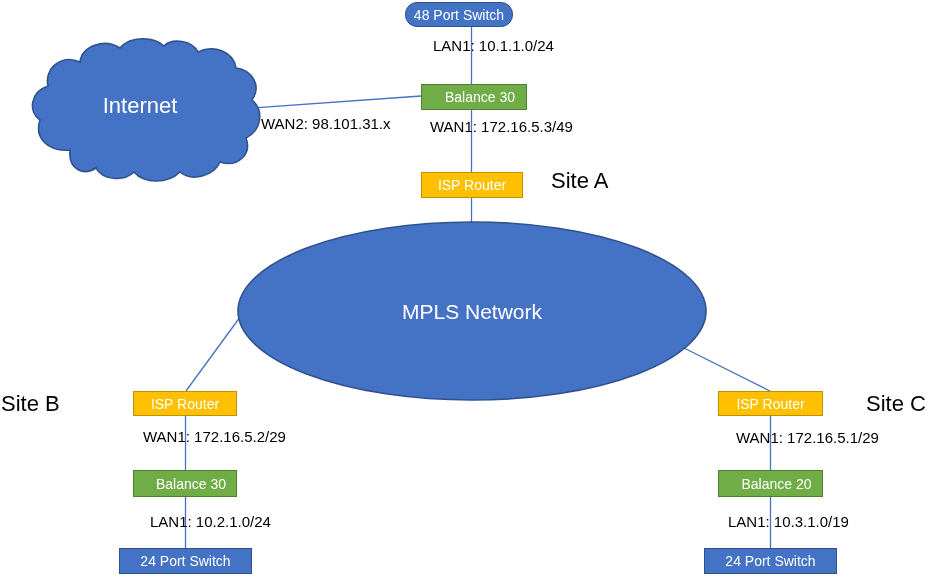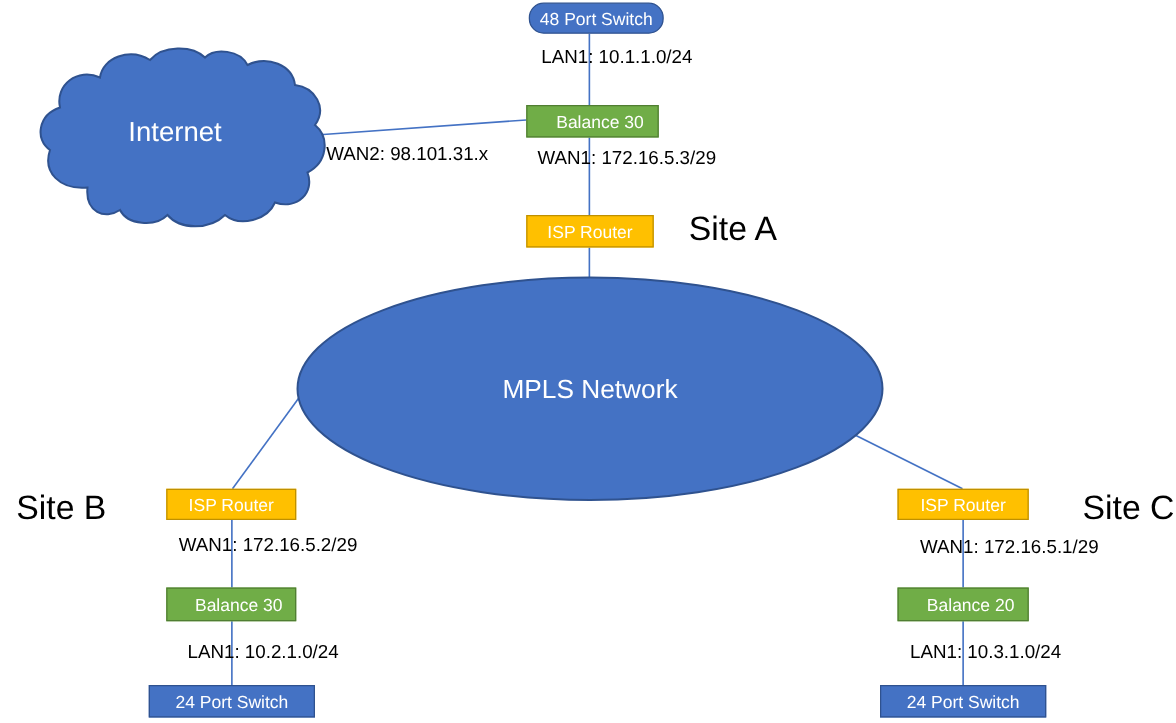--- a/index.html
+++ b/index.html
@@ -13,21 +13,21 @@
     color:#ffffff;font-size:14px;line-height:1;white-space:nowrap;
     box-sizing:border-box;border:1.6px solid transparent;
   }
   .node.blue{background:#4472C4;border-color:#2F528F;}
   .node.green{background:#70AD47;border-color:#507E32;padding-left:12px;}
   .node.orange{background:#FFC000;border-color:#BF9000;}
   .iplabel{
     position:absolute;color:#000000;font-size:15px;white-space:nowrap;line-height:1;text-align:right;
   }
   .sitelabel{
-    position:absolute;color:#000000;font-size:27px;white-space:nowrap;line-height:1;
+    position:absolute;color:#000000;font-size:22px;white-space:nowrap;line-height:1;
   }
   .shapelabel{
     position:absolute;color:#ffffff;white-space:nowrap;line-height:1;
     display:flex;align-items:center;justify-content:center;
   }
   #internet-label{left:60px;top:92px;width:160px;height:28px;font-size:22px;}
   #mpls-label{left:372px;top:297px;width:200px;height:28px;font-size:21px;}
 </style>
 </head>
 <body>
@@ -64,35 +64,35 @@
              C 168 184, 144 184, 134 172
              C 124 182, 102 180, 96 168
              C 84 176, 68 170, 70 150 Z" fill="#4472C4"></path>
 
     <ellipse stroke="#2F528F" stroke-width="1.6" cx="472" cy="311" rx="234" ry="89" fill="#4472C4"></ellipse>
   </svg>
 
   <div class="shapelabel" id="mpls-label">MPLS Network</div>
   <div class="shapelabel" id="internet-label">Internet</div>
 
-  <div class="node blue" style="left:423px;top:2px;width:108px;height:25px;border-radius:12px;">48 Port Switch</div>
+  <div class="node blue" style="left:405px;top:2px;width:108px;height:25px;border-radius:12px;">48 Port Switch</div>
   <div class="iplabel" style="left:433px;top:38px;">LAN1: 10.1.1.0/24</div>
   <div class="node green" style="left:421px;top:84px;width:106px;height:26px;">Balance 30</div>
-  <div class="iplabel" style="left:430px;top:119px;">WAN1: 172.16.5.3/29</div>
+  <div class="iplabel" style="left:430px;top:119px;">WAN1: 172.16.5.3/49</div>
   <div class="iplabel" style="left:261px;top:116px;">WAN2: 98.101.31.x</div>
   <div class="node orange" style="left:421px;top:172px;width:102px;height:26px;">ISP Router</div>
   <div class="sitelabel" style="left:551px;top:170px;">Site A</div>
 
-  <div class="sitelabel" style="left:13px;top:393px;">Site B</div>
+  <div class="sitelabel" style="left:1px;top:393px;">Site B</div>
   <div class="node orange" style="left:133px;top:391px;width:104px;height:25px;">ISP Router</div>
   <div class="iplabel" style="left:143px;top:429px;">WAN1: 172.16.5.2/29</div>
   <div class="node green" style="left:133px;top:470px;width:104px;height:27px;">Balance 30</div>
   <div class="iplabel" style="left:150px;top:514px;">LAN1: 10.2.1.0/24</div>
   <div class="node blue" style="left:119px;top:548px;width:133px;height:26px;">24 Port Switch</div>
 
   <div class="node orange" style="left:718px;top:391px;width:105px;height:25px;">ISP Router</div>
   <div class="sitelabel" style="left:866px;top:393px;">Site C</div>
   <div class="iplabel" style="left:726px;top:430px;margin-left:10px;">WAN1: 172.16.5.1/29</div>
   <div class="node green" style="left:718px;top:470px;width:105px;height:27px;">Balance 20</div>
-  <div class="iplabel" style="left:728px;top:514px;">LAN1: 10.3.1.0/24</div>
+  <div class="iplabel" style="left:728px;top:514px;">LAN1: 10.3.1.0/19</div>
   <div class="node blue" style="left:704px;top:548px;width:133px;height:26px;">24 Port Switch</div>
 
 </div>
 
 </body></html>

